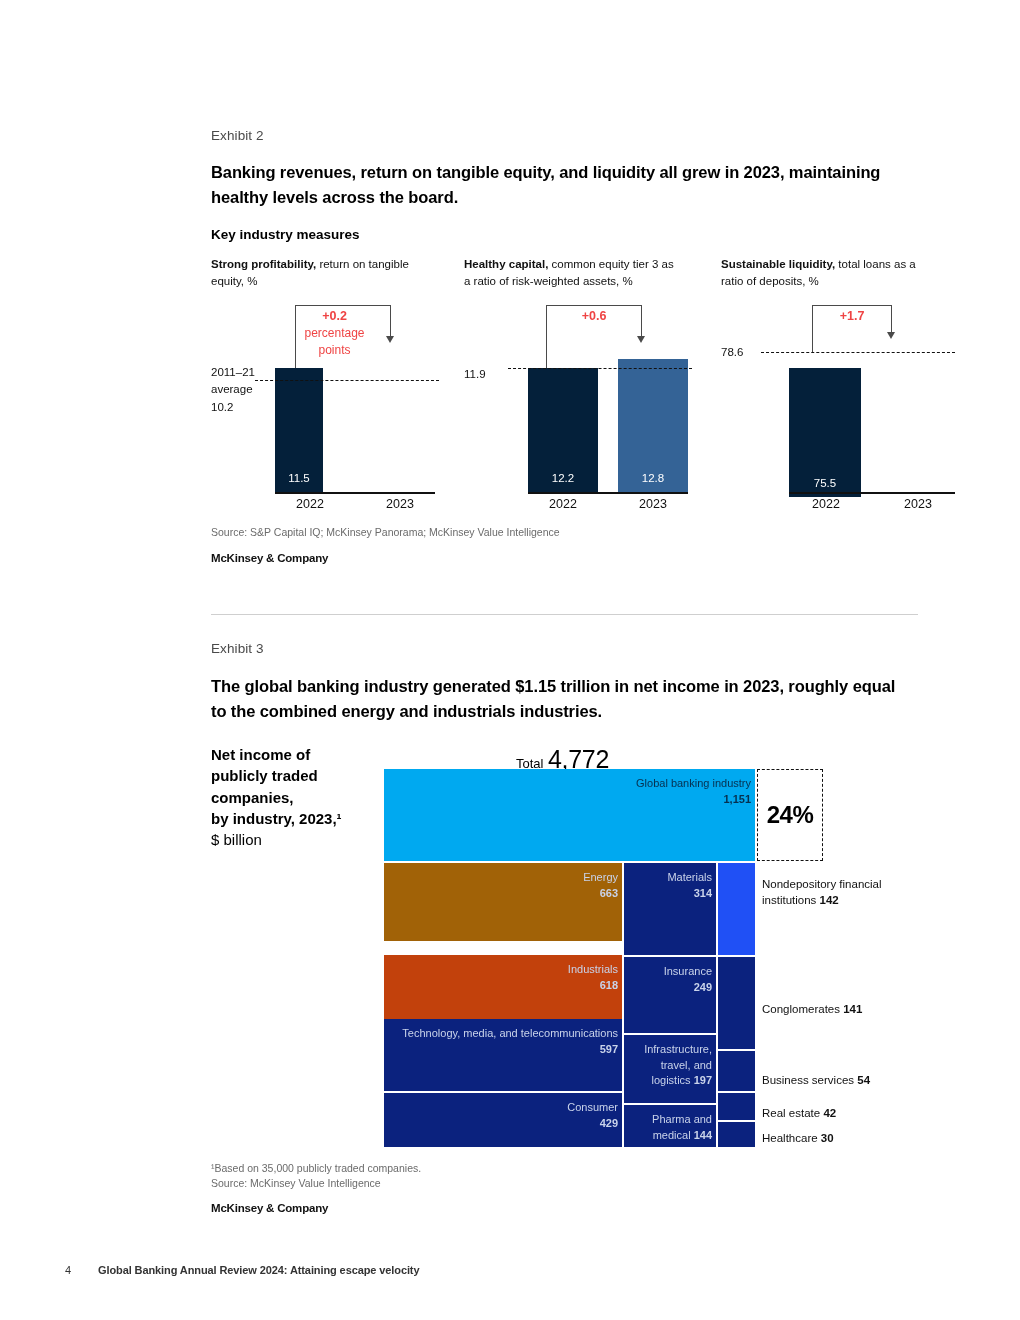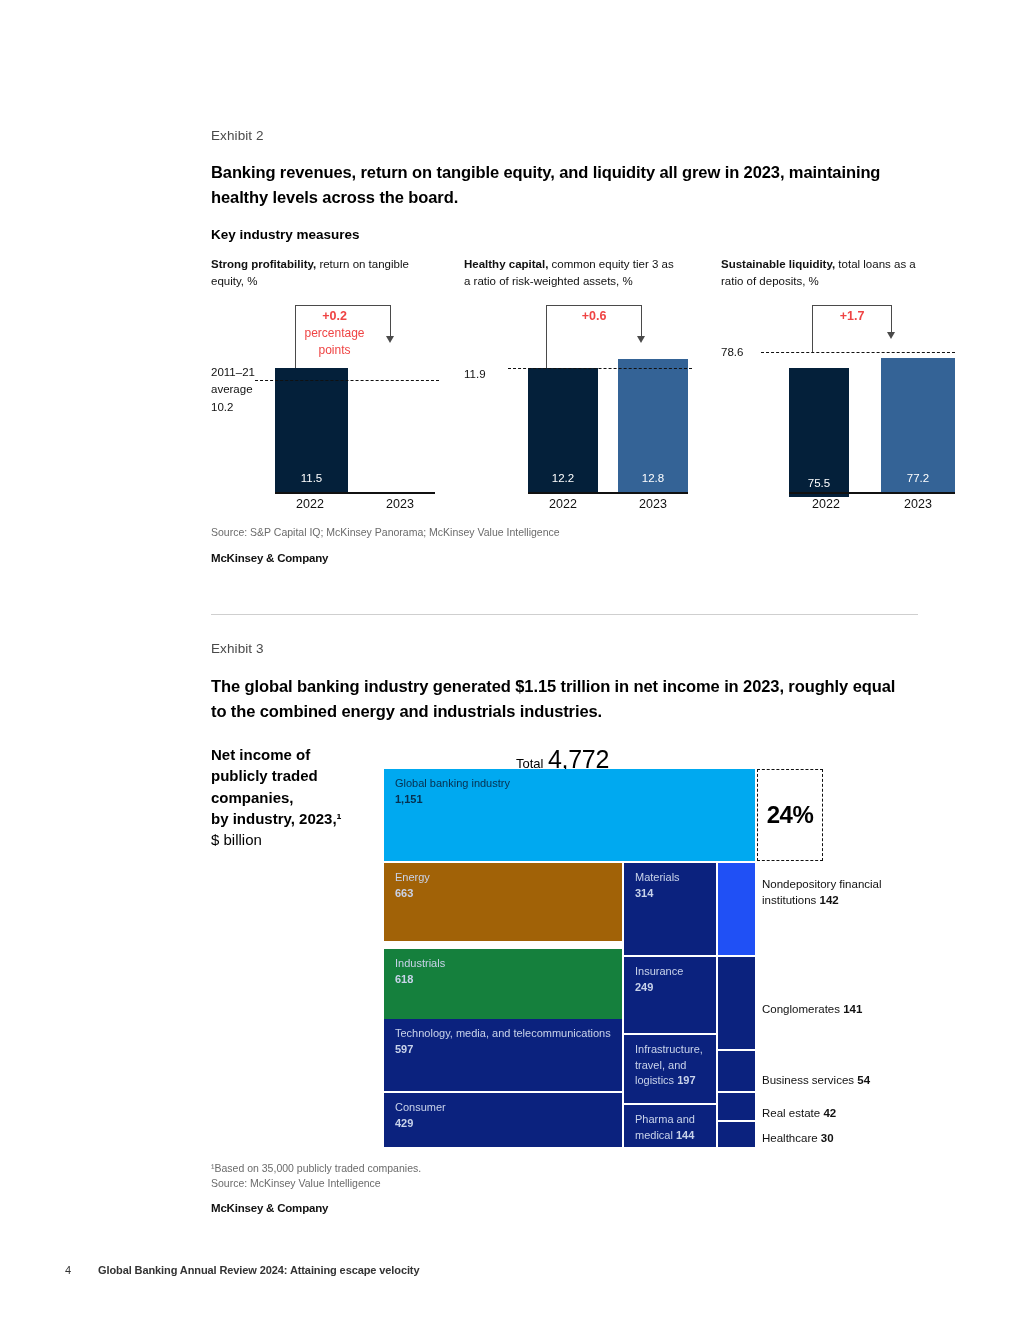--- a/index.html
+++ b/index.html
@@ -221,21 +221,21 @@
       <div class="leg-left" style="left:295px; top:305px; height:63px;"></div>
       <div class="leg-right" style="left:390px; top:305px; height:32px;"></div>
       <div class="arrow" style="left:386px; top:336px;"></div>
       <div class="delta" style="left:297px; top:308px; width:75px;">
         <b>+0.2</b><br>
         <span class="unit">percentage points</span>
       </div>
     </div>
 
     <div class="plot" style="left:211px; top:300px; width:230px; height:215px;">
-      <div class="bar dark" style="left:64px;  width:73px; height:124px; bottom:23px;padding-left:32px;">
+      <div class="bar dark" style="left:64px;  width:48px; height:124px; bottom:23px;padding-left:32px;">
         <div class="bar-value">11.5</div>
       </div>
       <div class="ref-line" style="left:44px; top:80px; width:184px;"></div>
       <div class="axis-line" style="left:64px; top:192px; width:160px;"></div>
       <div class="xtick" style="left:64px; top:197px; width:70px;">2022</div>
       <div class="xtick" style="left:154px; top:197px; width:70px;">2023</div>
     </div>
 
     <div class="ref-label" style="left:211px; top:364px; width:55px;">
       <div>2011–21</div>
@@ -286,25 +286,22 @@
       <div class="cross" style="left:812px; top:305px; width:80px;"></div>
       <div class="leg-left" style="left:812px; top:305px; height:47px;"></div>
       <div class="leg-right" style="left:891px; top:305px; height:28px;"></div>
       <div class="arrow" style="left:887px; top:332px;"></div>
       <div class="delta" style="left:812px; top:308px; width:80px;">
         <b>+1.7</b>
       </div>
     </div>
 
     <div class="plot" style="left:721px; top:300px; width:230px; height:215px;">
-      <div class="bar dark" style="left:68px;  width:60px; height:129px; bottom:18px;">
+      <div class="bar dark" style="left:68px;  width:72px; height:129px; bottom:18px;">
         <div class="bar-value">75.5</div>
-      </div>
-      <div class="bar steel" style="left:160px; width:74px; height:134px; bottom:23px;">
-        <div class="bar-value">77.2</div>
       </div>
       <div class="ref-line" style="left:40px; top:52px; width:194px;"></div>
       <div class="axis-line" style="left:68px; top:192px; width:166px;"></div>
       <div class="xtick" style="left:68px; top:197px; width:74px;">2022</div>
       <div class="xtick" style="left:160px; top:197px; width:74px;">2023</div>
     </div>
 
     <div class="ref-label" style="left:721px; top:344px; width:55px;">
       <div>78.6</div>
     </div>
@@ -325,36 +322,36 @@
     <div>companies,</div>
     <div>by industry, 2023,¹</div>
     <div class="thin">$ billion</div>
   </div>
 
   <div class="tm-total" style="left:516px; top:745px;">
     <span class="word">Total</span>
     <span class="num">4,772</span>
   </div>
 
-  <div class="treemap" style="left:384px; top:769px; width:372px; height:378px;">
+  <div class="treemap" style="left:384px; top:769px; width:372px; height:378px;text-align:right;">
 
     <div class="cell cyan" style="left:0; top:0; width:371px; height:92px; background:#00a9f0;">
       <div class="cl">
         <span>Global banking industry</span><br>
         <b>1,151</b>
       </div>
     </div>
 
     <div class="cell" style="left:0; top:94px; width:238px; height:78px; background:#a16207;">
       <div class="cl">
         <span>Energy</span><br>
         <b>663</b>
       </div>
     </div>
-    <div class="cell" style="left:0; top:180px; width:238px; height:74px; background:#15803d;">
+    <div class="cell" style="left:0; top:186px; width:238px; height:74px; background:#c2410c;">
       <div class="cl">
         <span>Industrials</span><br>
         <b>618</b>
       </div>
     </div>
     <div class="cell" style="left:0; top:250px; width:238px; height:72px; background:#0b227e;">
       <div class="cl">
         <span>Technology, media, and telecommunications</span>
         <b>597</b>
       </div>

